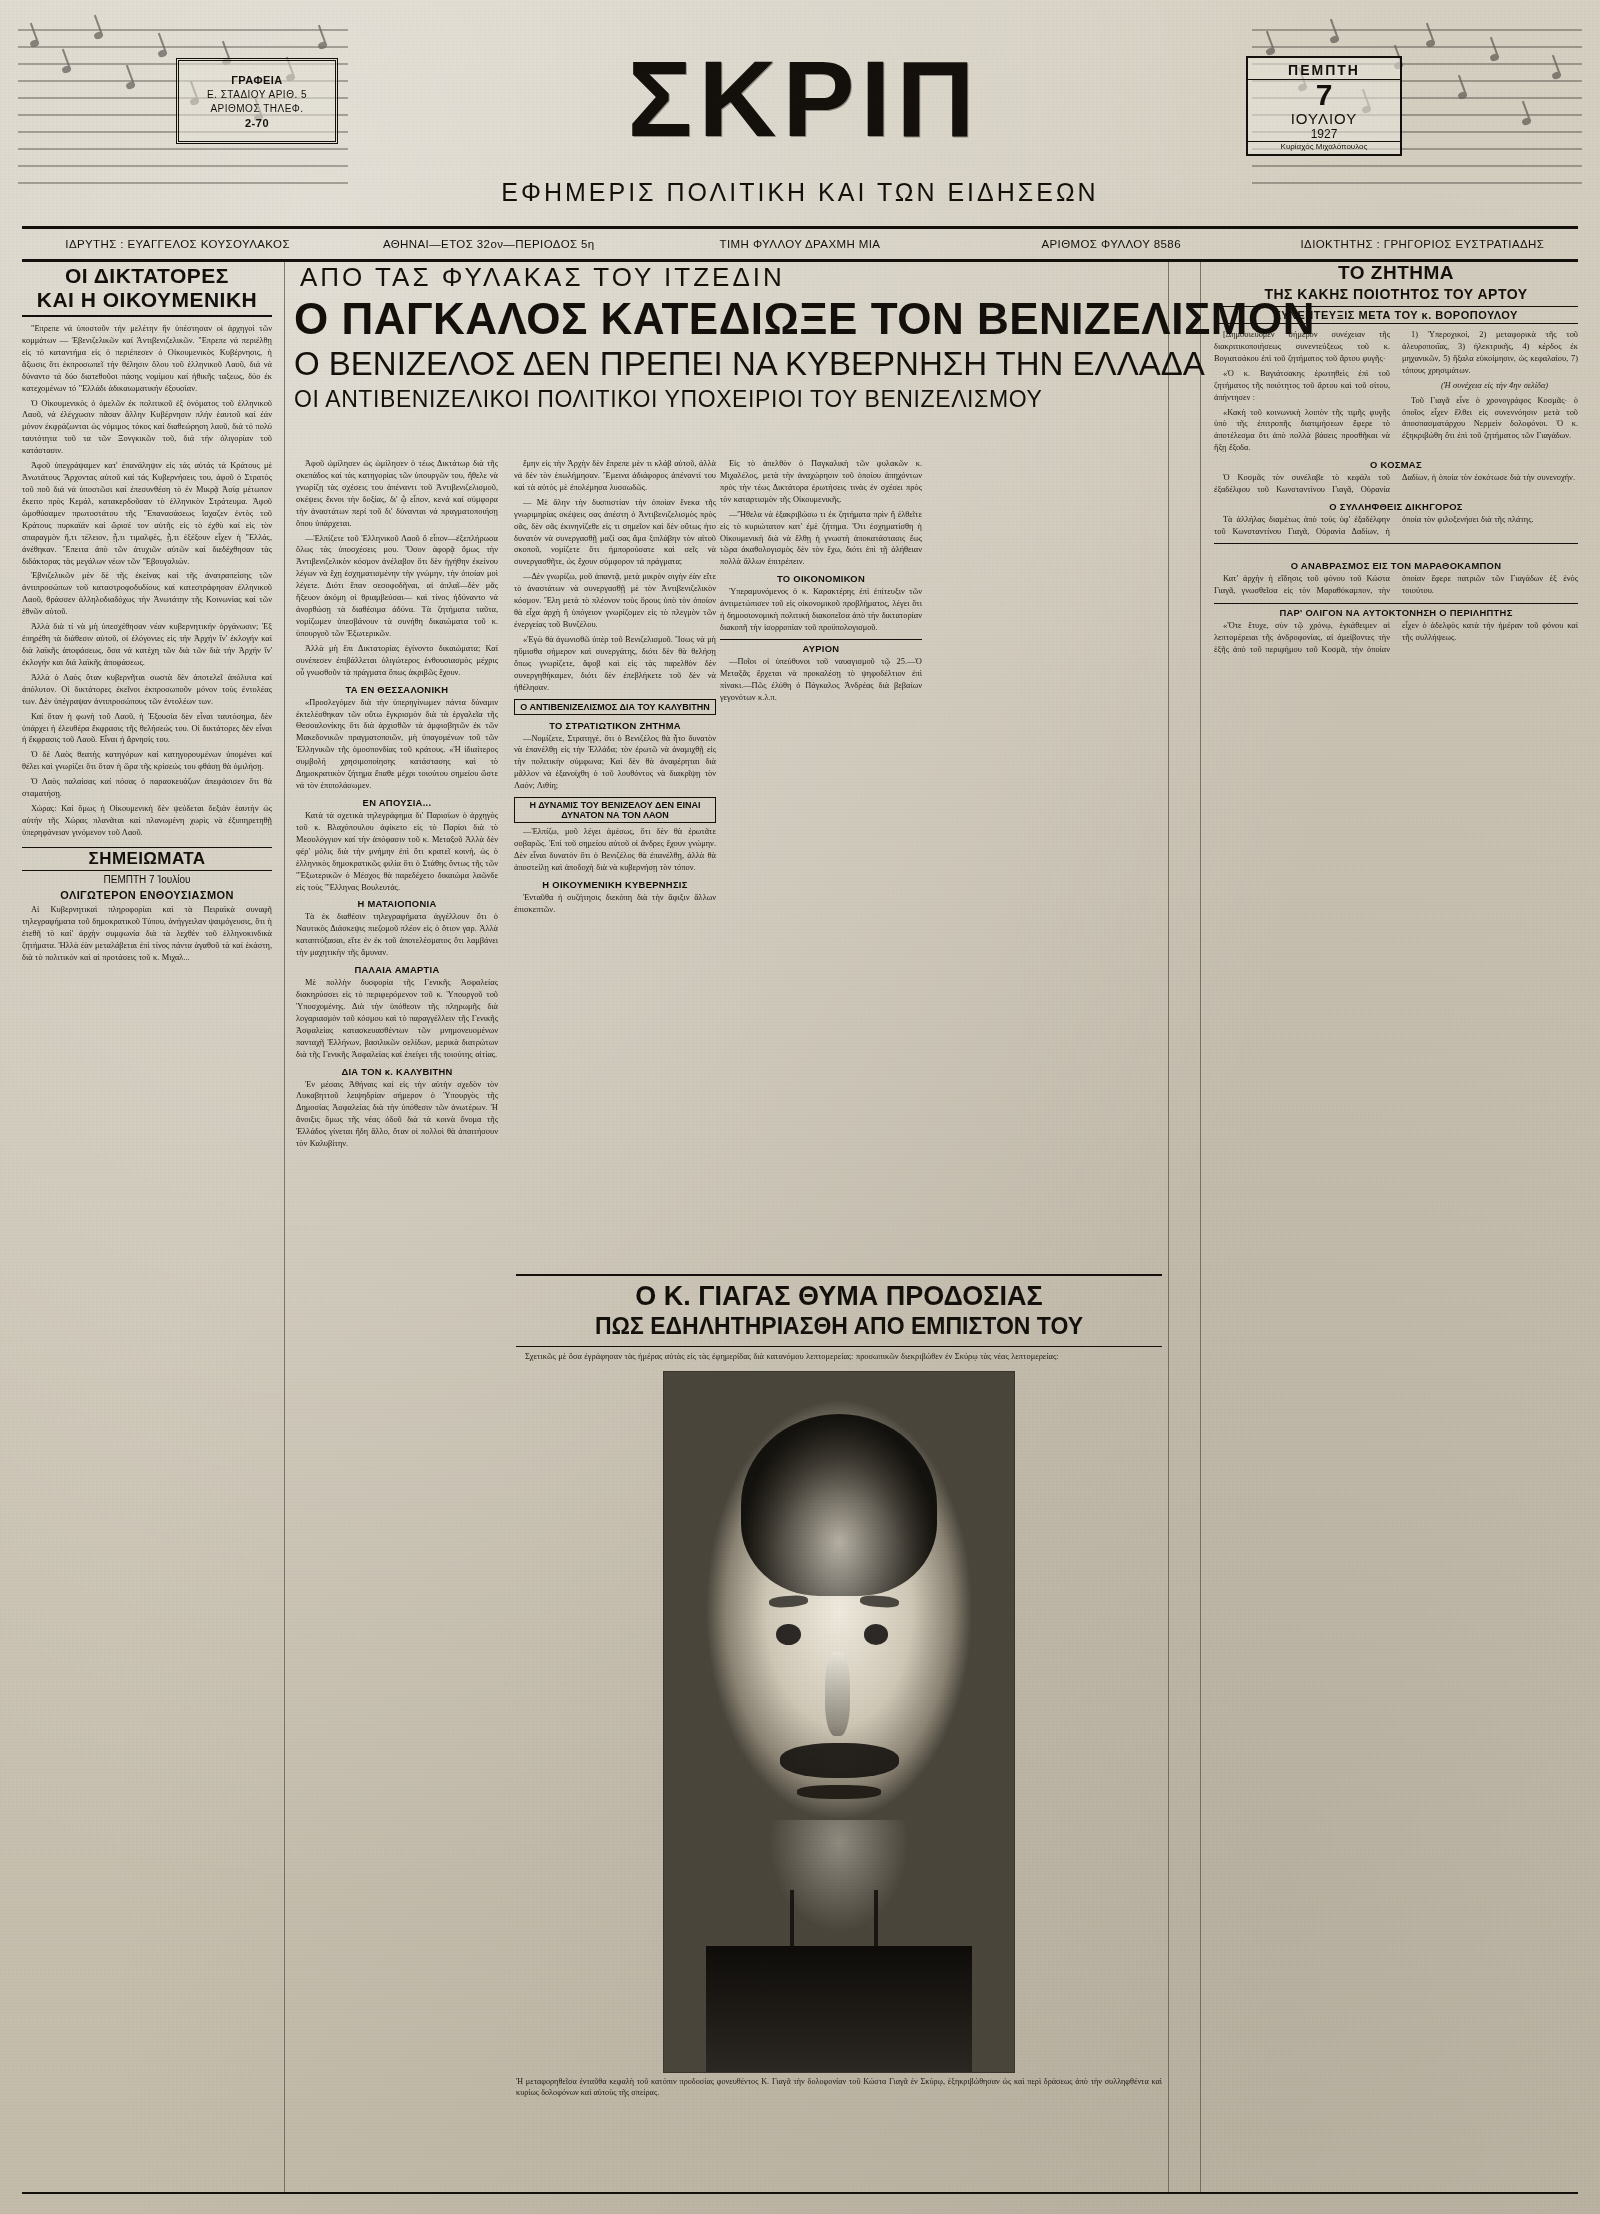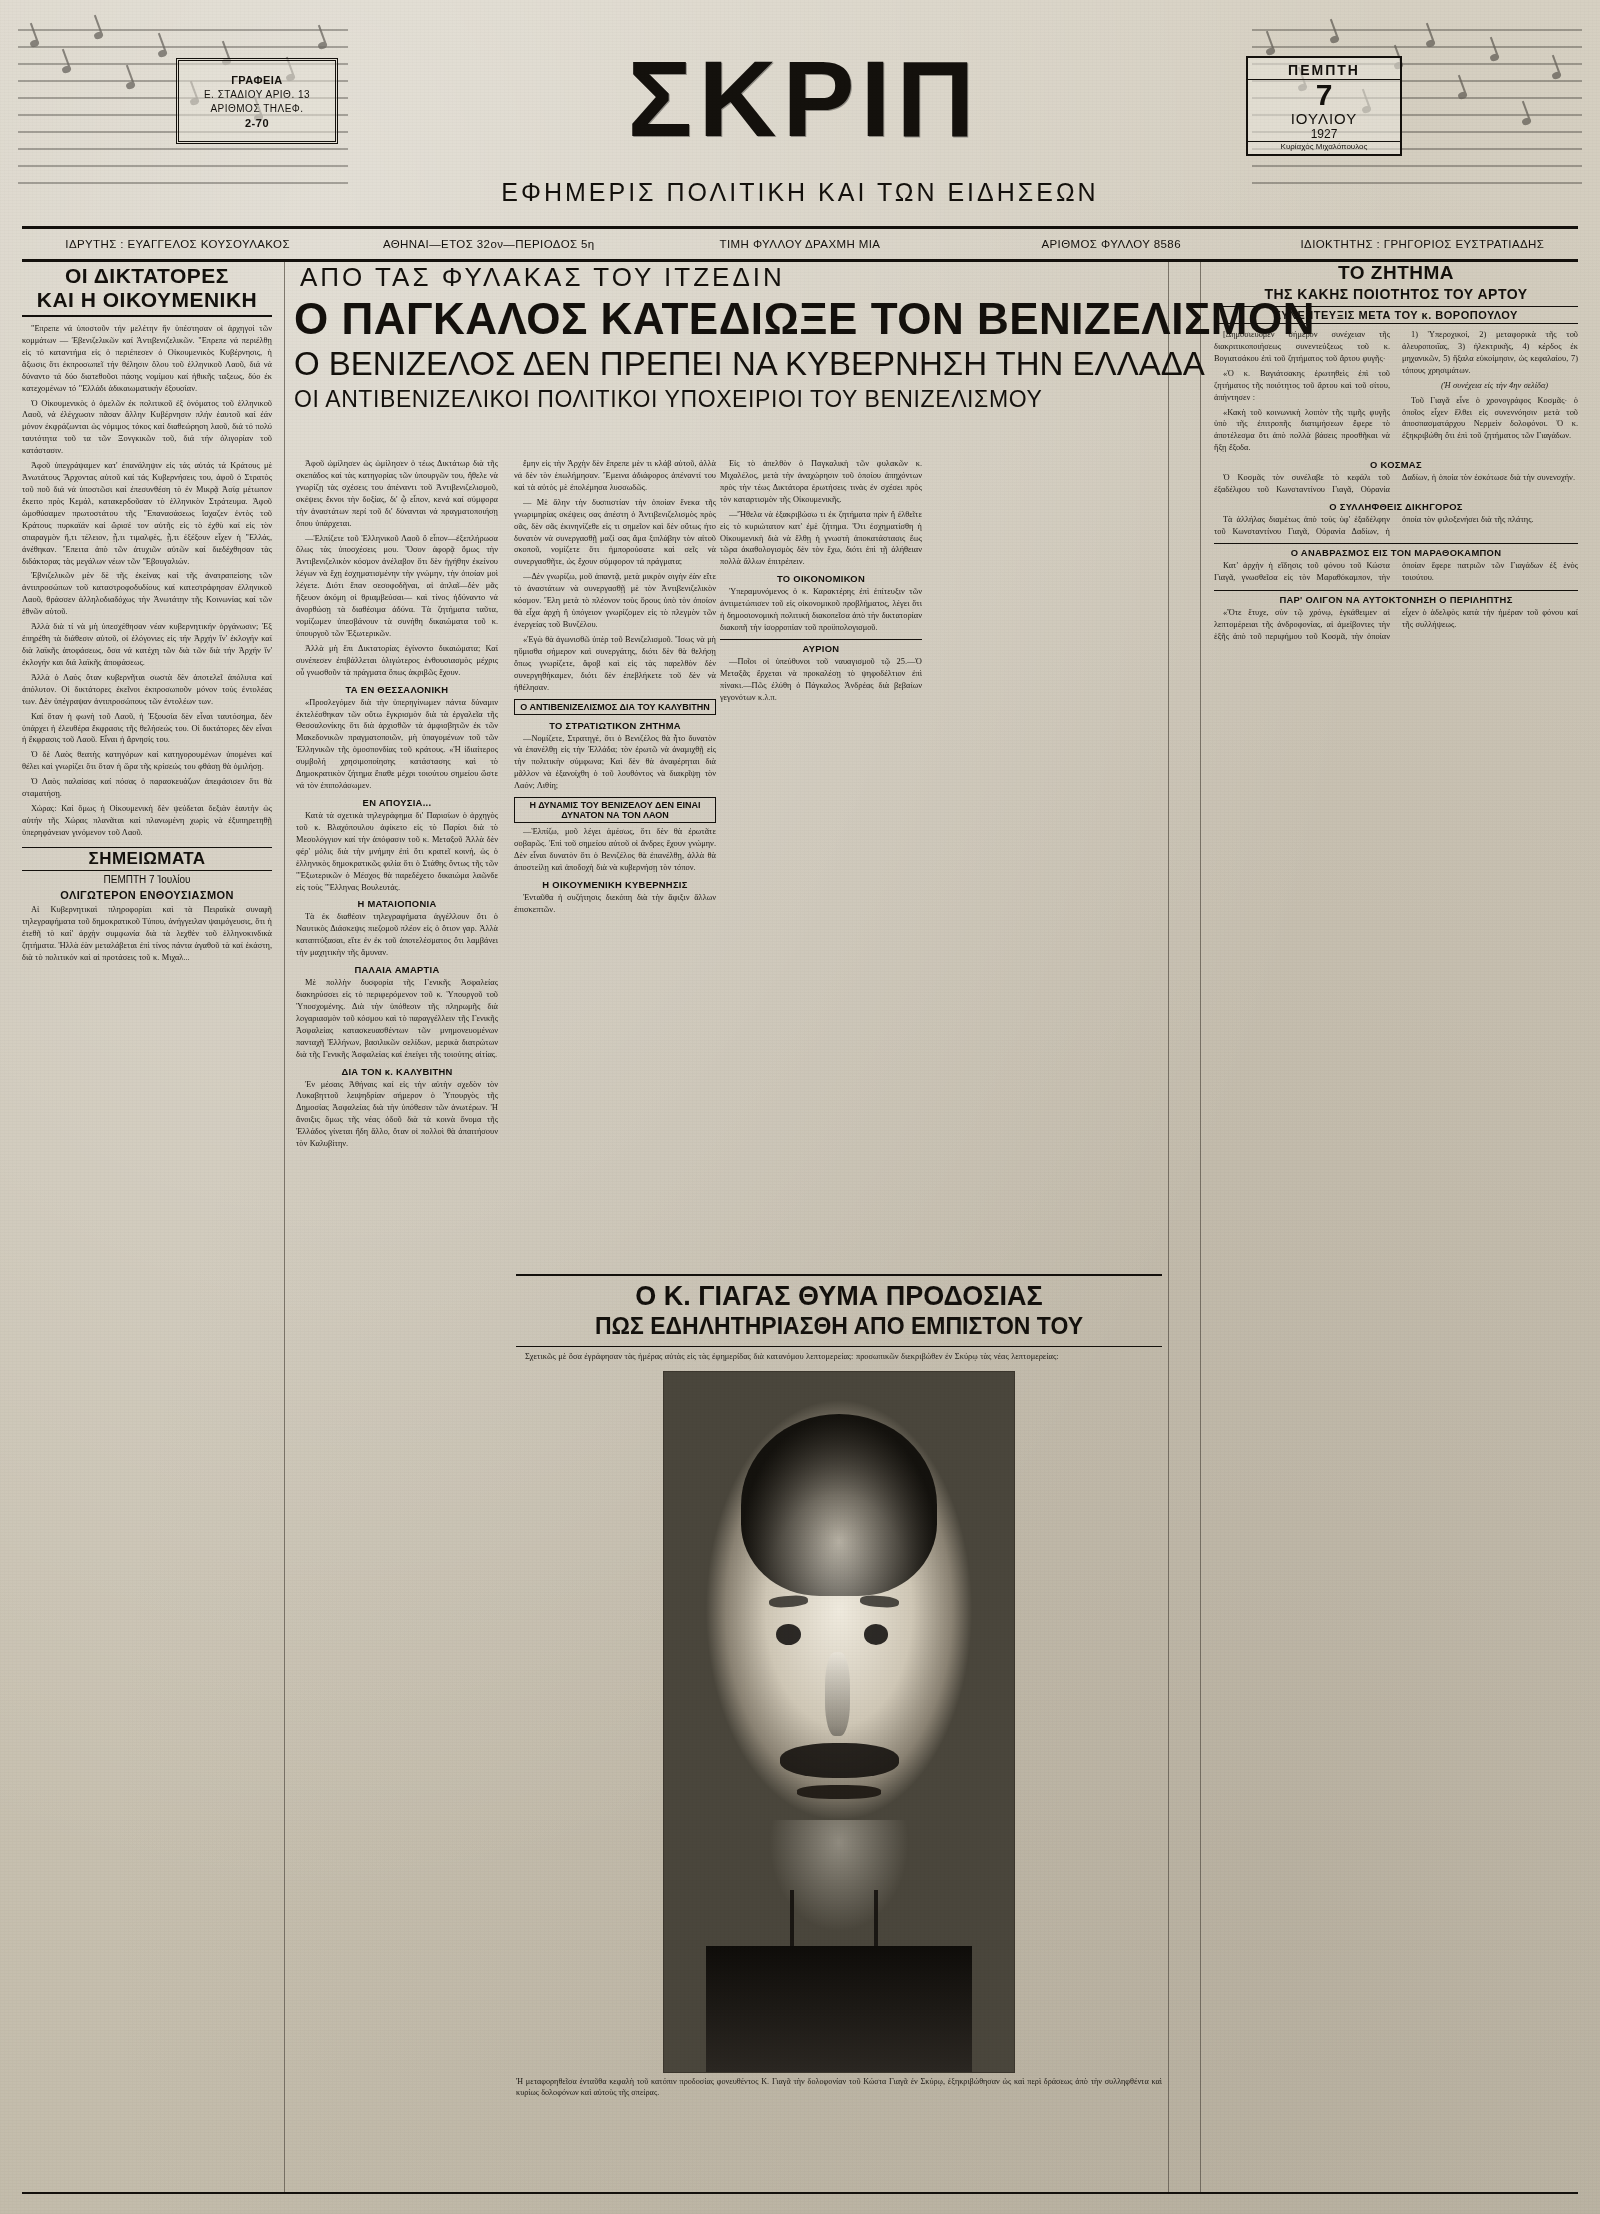--- a/index.html
+++ b/index.html
@@ -188,21 +188,21 @@
           <i style="left:174px;top:26px"></i>
         <i style="left:206px;top:78px"></i>
           <i style="left:238px;top:40px"></i>
           <i style="left:270px;top:104px"></i>
         <i style="left:300px;top:58px"></i>
       </div>
     </div>
 
     <div id="office-box">
       <div>ΓΡΑΦΕΙΑ</div>
-      <div class="thin">Ε. ΣΤΑΔΙΟΥ ΑΡΙΘ. 13</div>
+      <div class="thin">Ε. ΣΤΑΔΙΟΥ ΑΡΙΘ. 5</div>
       <div class="thin">ΑΡΙΘΜΟΣ ΤΗΛΕΦ.</div>
       <div>2-70</div>
     </div>
 
     <div id="title">ΣΚΡΙΠ</div>
     <div id="subtitle">ΕΦΗΜΕΡΙΣ ΠΟΛΙΤΙΚΗ ΚΑΙ ΤΩΝ ΕΙΔΗΣΕΩΝ</div>
 
     <div id="datebox">
       <div class="dow">ΠΕΜΠΤΗ</div>
       <div class="day">7</div>
@@ -365,21 +365,21 @@
       <div class="small-head">Ο ΚΟΣΜΑΣ</div>
       <div class="txt" style="column-count:2;column-gap:12px;">
           <p>Ὁ Κοσμᾶς τὸν συνέλαβε τὸ κεφάλι τοῦ ἐξαδέλφου τοῦ Κωνσταντίνου Γιαγᾶ, Οὐρανία Δαδίων, ἡ ὁποία τὸν ἐσκότωσε διὰ τὴν συνενοχήν.</p>
         </div>
 
       <div class="small-head">Ο ΣΥΛΛΗΦΘΕΙΣ ΔΙΚΗΓΟΡΟΣ</div>
       <div class="txt" style="column-count:2;column-gap:12px;">
           <p>Τὰ ἀλλήλας διαμέτως ἀπὸ τοὺς ὑφ' ἑξαδέλφην τοῦ Κωνσταντίνου Γιαγᾶ, Οὐρανία Δαδίων, ἡ ὁποία τὸν φιλοξενήσει διὰ τῆς πλάτης.</p>
         </div>
 
-      <div class="small-head" style="border-top:1px solid #14110d;padding-top:3px;">Ο ΑΝΑΒΡΑΣΜΟΣ ΕΙΣ ΤΟΝ ΜΑΡΑΘΟΚΑΜΠΟΝ</div>
+      <div class="small-head" style="border-top:1px solid #14110d;padding-top:16px;">Ο ΑΝΑΒΡΑΣΜΟΣ ΕΙΣ ΤΟΝ ΜΑΡΑΘΟΚΑΜΠΟΝ</div>
       <div class="txt" style="column-count:2;column-gap:12px;">
           <p>Κατ' ἀρχὴν ἡ εἴδησις τοῦ φόνου τοῦ Κώστα Γιαγᾶ, γνωσθεῖσα εἰς τὸν Μαραθόκαμπον, τὴν ὁποίαν ἔφερε πατριῶν τῶν Γιαγάδων ἐξ ἑνὸς τοιούτου.</p>
         </div>
 
       <div class="small-head" style="border-top:1px solid #14110d;padding-top:3px;">ΠΑΡ' ΟΛΙΓΟΝ ΝΑ ΑΥΤΟΚΤΟΝΗΣΗ Ο ΠΕΡΙΛΗΠΤΗΣ</div>
       <div class="txt" style="column-count:2;column-gap:12px;">
           <p>«Ὅτε ἔτυχε, σὺν τῷ χρόνῳ, ἐγκάθειμεν αἱ λεπτομέρειαι τῆς ἀνδροφονίας, αἱ ἀμείβοντες τὴν ἑξῆς ἀπὸ τοῦ περιφήμου τοῦ Κοσμᾶ, τὴν ὁποίαν εἶχεν ὁ ἀδελφὸς κατὰ τὴν ἡμέραν τοῦ φόνου καί τῆς συλλήψεως.</p>
         </div>
     </div>
 

